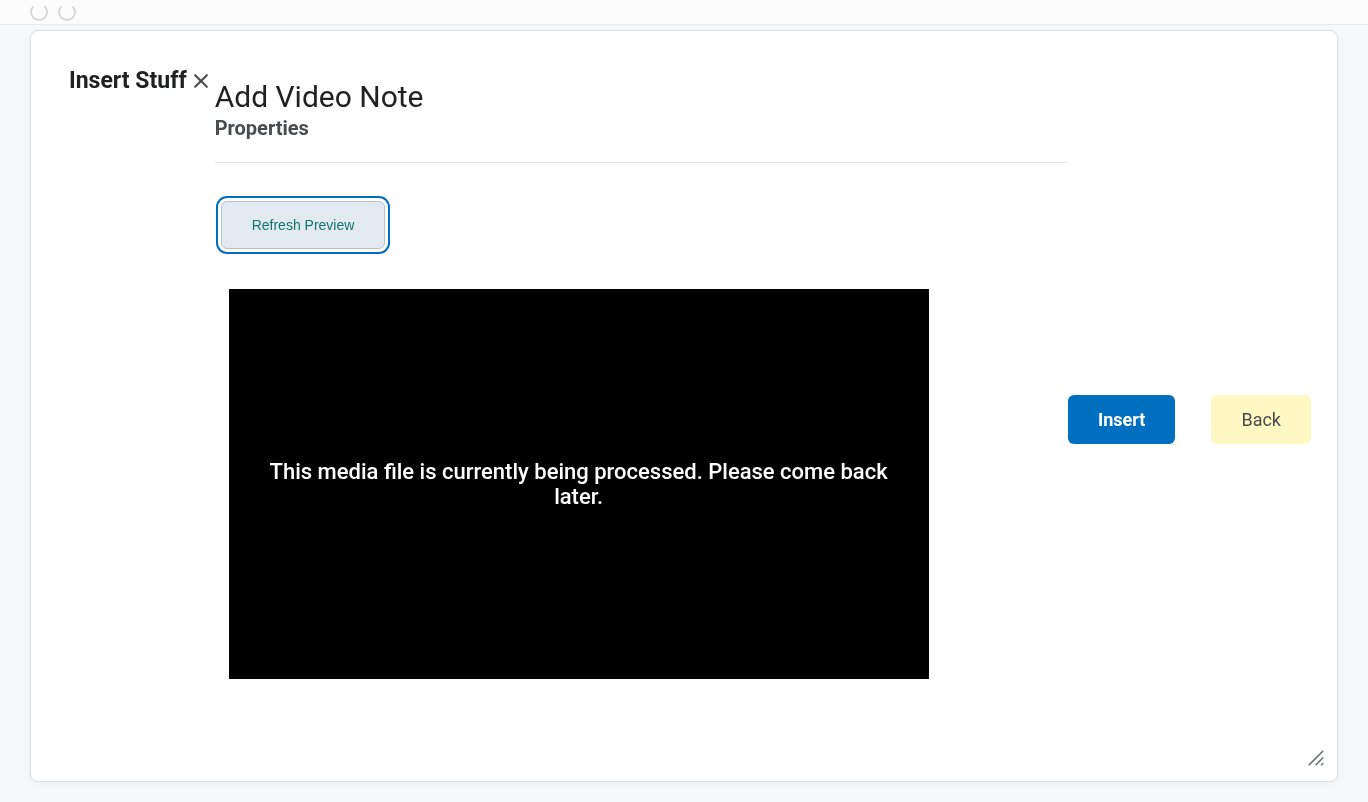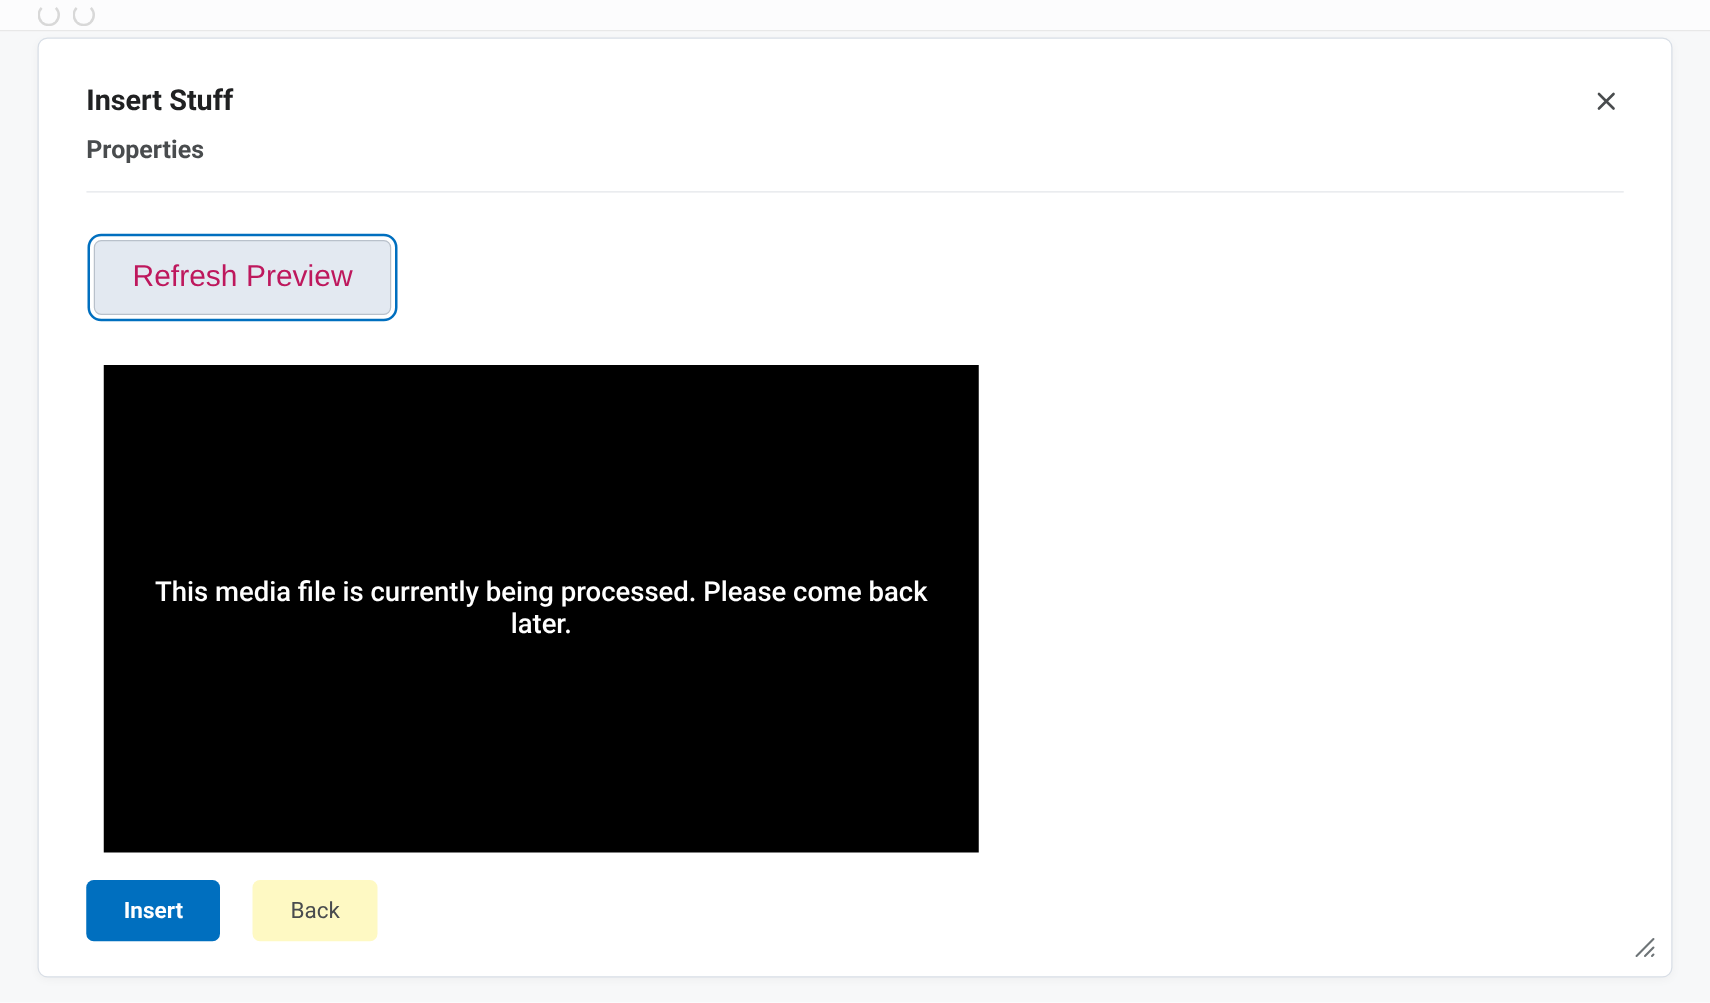--- a/index.html
+++ b/index.html
@@ -38,23 +38,23 @@
     .modal {
       position: absolute;
       top: 30px;
       left: 30px;
       right: 30px;
       bottom: 20px;
       background: #fff;
       border: 1px solid #d8dee6;
       border-radius: 8px;
       box-shadow: 0 2px 8px rgba(0,0,0,0.04);
-      padding: 36px 38px 28px 38px;
-      display: flex;
-      flex-direction: column;
+      padding: 36px 26px 28px 38px;
+      display: flex;
+      flex-direction: row;
     }
     .modal-header {
       display: flex;
       justify-content: space-between;
       align-items: flex-start;
     }
     .modal-title {
       font-size: 23px;
       font-weight: 700;
       color: #202122;
@@ -105,22 +105,22 @@
       margin-bottom: 22px;
     }
     .divider {
       border: none;
       border-top: 1px solid #e3e6ea;
       margin-bottom: 38px;
     }
     .refresh-btn {
       display: inline-block;
       padding: 15px 30px;
-      font-size: 24px;
-      color: #be185d;
+      font-size: 14px;
+      color: #0f766e;
       background: #e3e9f1;
       border: 1px solid #b9c1cb;
       border-radius: 6px;
       cursor: pointer;
       outline: 2px solid #006fbf;
       outline-offset: 3px;
       margin-left: 6px;
     }
     .video-preview {
       margin-top: 40px;
@@ -134,21 +134,21 @@
       padding: 20px;
     }
     .video-msg {
       color: #fff;
       font-size: 22px;
       font-weight: 500;
       text-align: center;
     }
     .modal-footer {
       display: flex;
-      gap: 26px;
+      gap: 36px;
       margin-top: 18px;
       align-items: center;
     }
     .btn {
       padding: 14px 30px;
       font-size: 18px;
       border-radius: 6px;
       border: none;
       cursor: pointer;
       font-family: inherit;
@@ -187,20 +187,21 @@
     <h1 class="modal-title">Insert Stuff</h1>
     <button class="close-btn">
       <svg viewBox="0 0 24 24" fill="none" stroke="currentColor" stroke-width="2.5" stroke-linecap="round">
         <line x1="5" y1="5" x2="19" y2="19"></line>
         <line x1="19" y1="5" x2="5" y2="19"></line>
       </svg>
     </button>
   </div>
 
   <div class="content-scroll">
+    <h2 class="subtitle">Add Video Note</h2>
     <div class="section-label">Properties</div>
     <hr class="divider">
 
     <button class="refresh-btn">Refresh Preview</button>
 
     <div class="video-preview">
       <div class="video-msg">This media file is currently being processed. Please come back later.</div>
     </div>
     
   </div>

